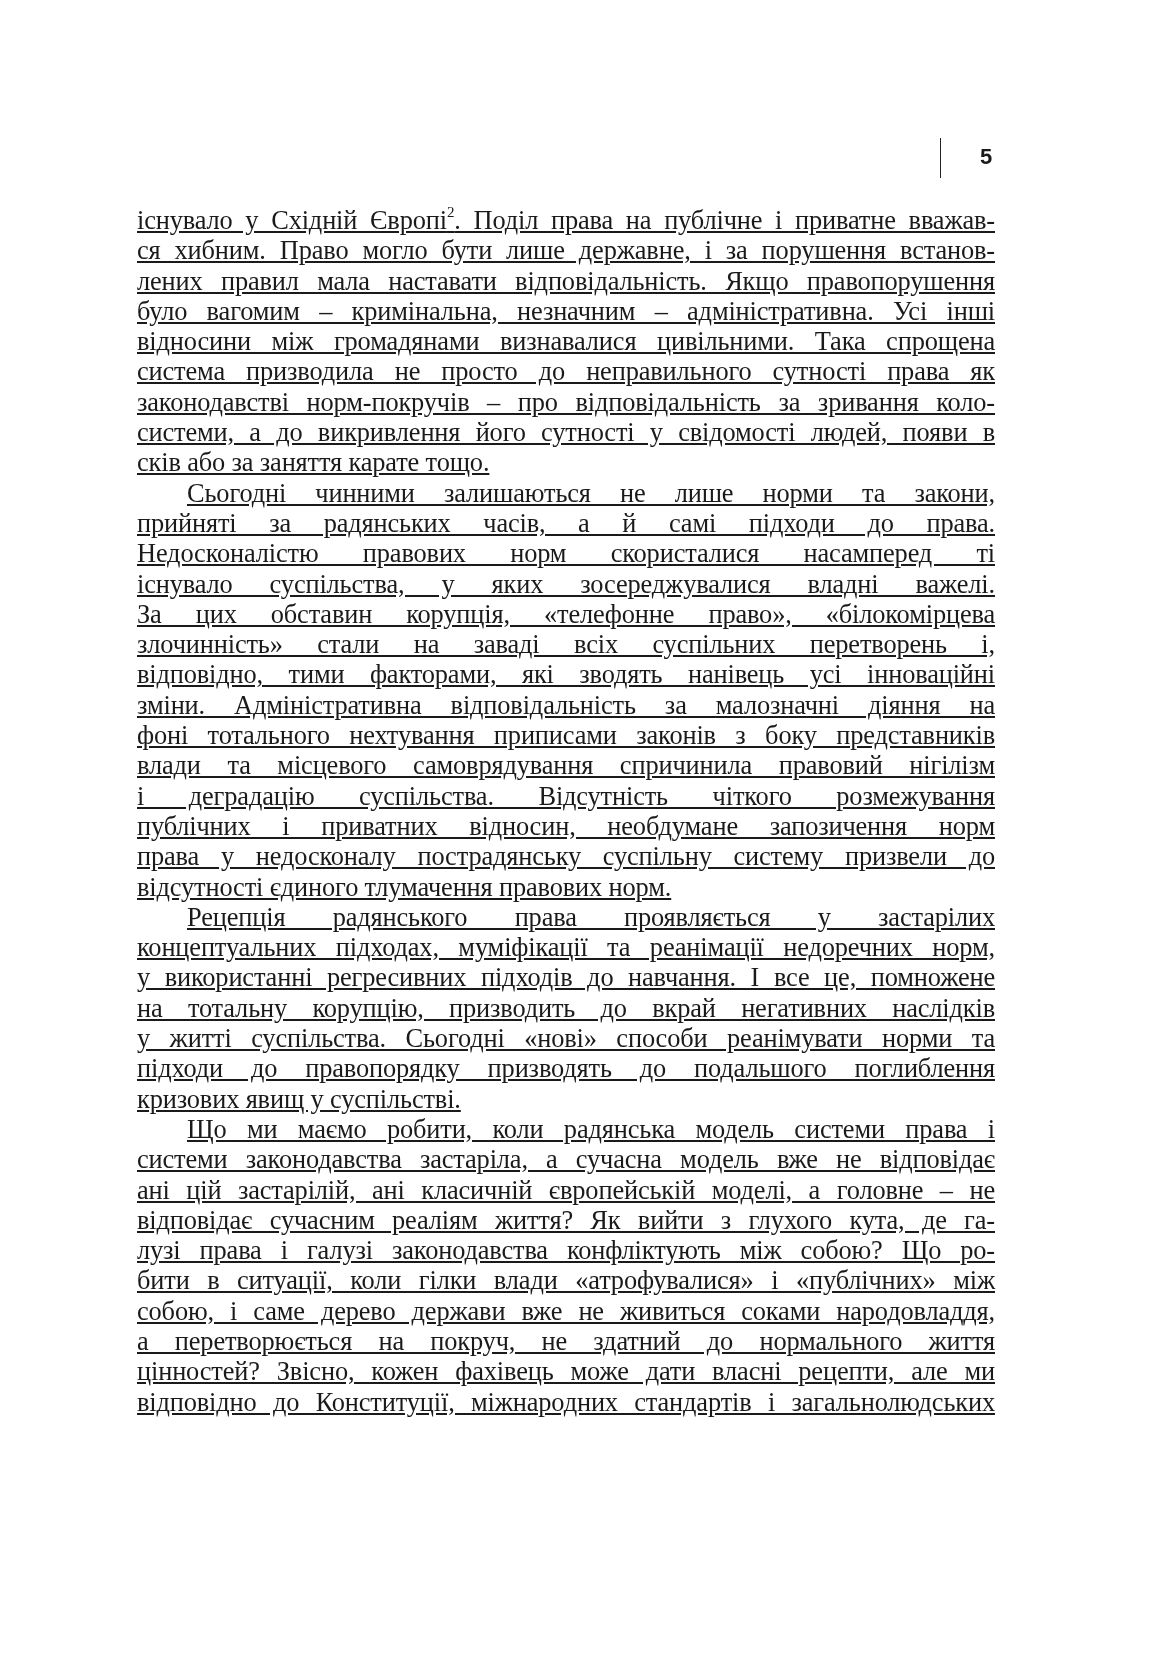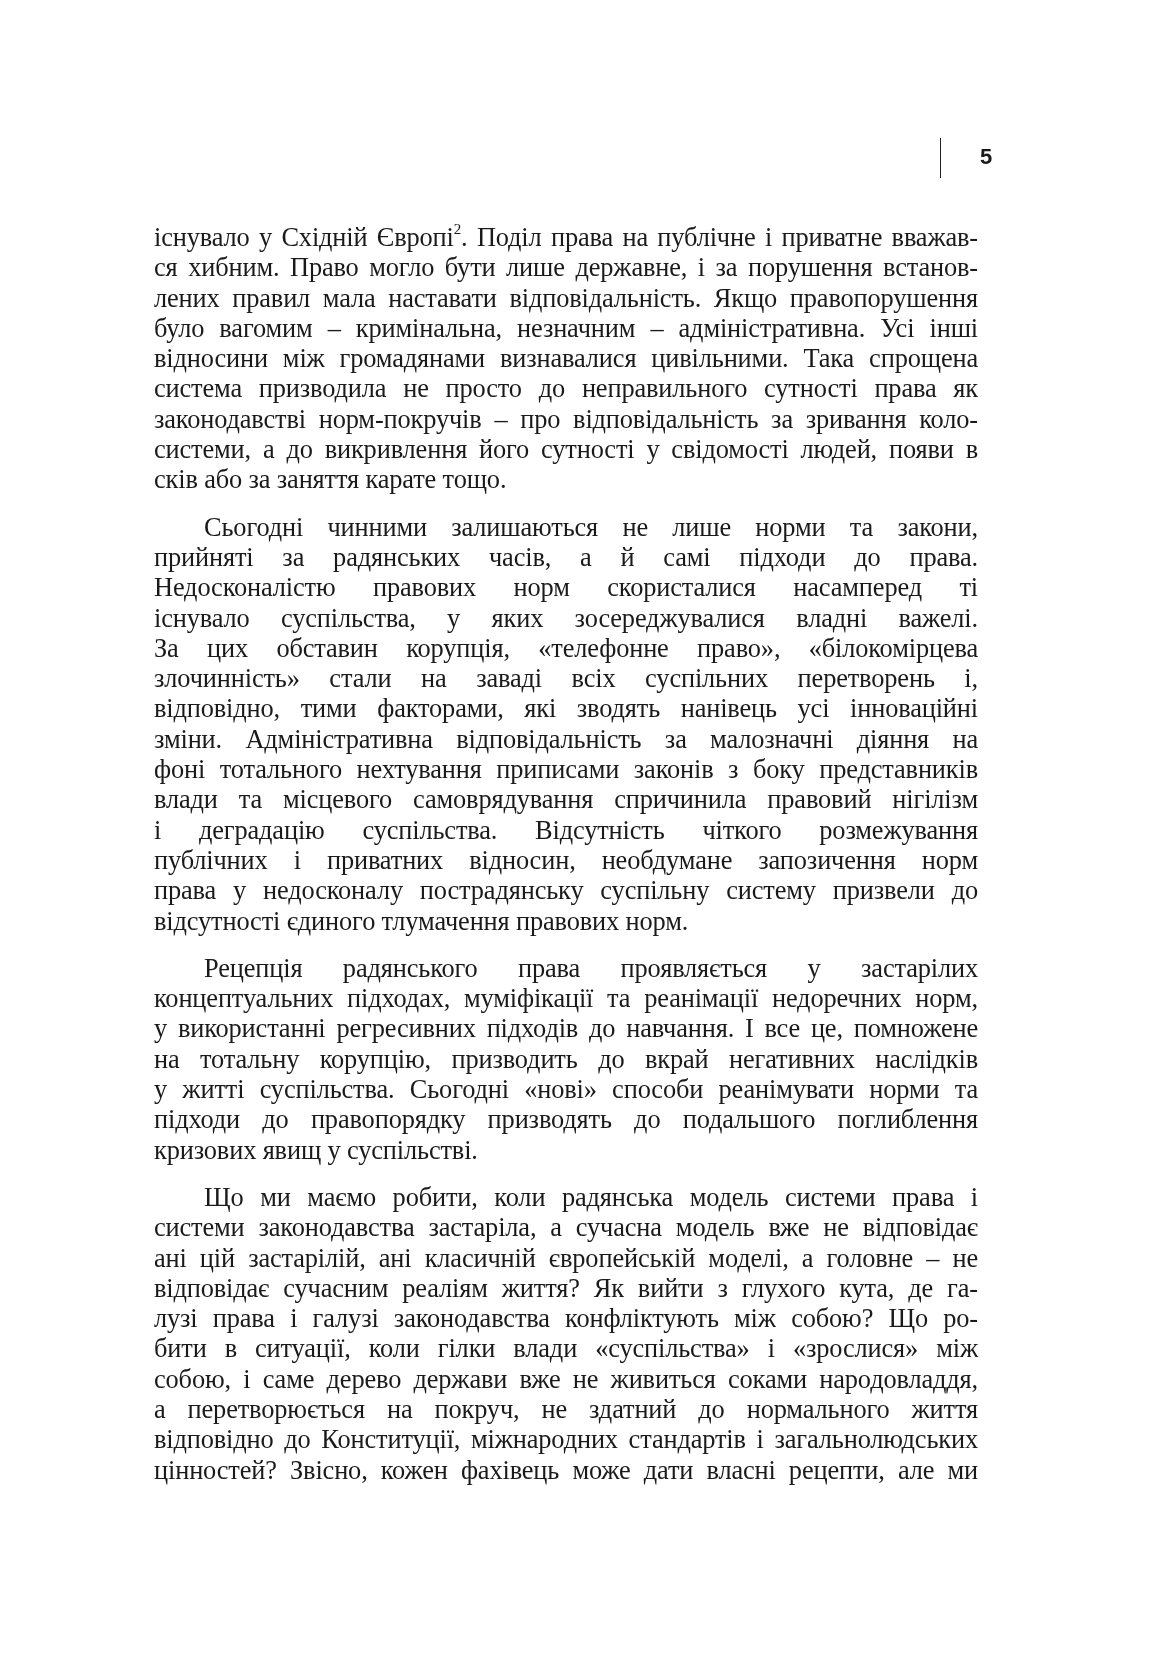--- a/index.html
+++ b/index.html
@@ -44,21 +44,22 @@
       top: 205px;
       width: 858px;
       font-family: "Liberation Serif", serif;
       font-size: 26.4px;
       line-height: 30.3px;
       text-align: justify;
       hyphens: manual;
       letter-spacing: -0.15px;
     }
     .body-text p {
-      margin: 17px;
+      margin: 0;
+      text-decoration: underline;
     }
     .line {
       display: block;
       text-align: justify;
       text-align-last: justify;
       white-space: nowrap;
       overflow: visible;
     }
     .line.last {
       text-align-last: left;
@@ -115,19 +116,19 @@
       <span class="line"><span>у житті суспільства. Сьогодні «нові» способи реанімувати норми та</span></span>
       <span class="line"><span>підходи до правопорядку призводять до подальшого поглиблення</span></span>
       <span class="line last"><span>кризових явищ у суспільстві.</span></span>
     </p>
     <p>
       <span class="line" style="text-indent: 50px;"><span>Що ми маємо робити, коли радянська модель системи права і</span></span>
       <span class="line"><span>системи законодавства застаріла, а сучасна модель вже не відповідає</span></span>
       <span class="line"><span>ані цій застарілій, ані класичній європейській моделі, а головне – не</span></span>
       <span class="line"><span>відповідає сучасним реаліям життя? Як вийти з глухого кута, де га-</span></span>
       <span class="line"><span>лузі права і галузі законодавства конфліктують між собою? Що ро-</span></span>
-      <span class="line"><span>бити в ситуації, коли гілки влади «суспільства» і «зрослися» між</span></span>
+      <span class="line"><span>бити в ситуації, коли гілки влади «атрофувалися» і «публічних» між</span></span>
       <span class="line"><span>собою, і саме дерево держави вже не живиться соками народовладдя,</span></span>
       <span class="line"><span>а перетворюється на покруч, не здатний до нормального життя</span></span>
+      <span class="line"><span>цінностей? Звісно, кожен фахівець може дати власні рецепти, але ми</span></span>
       <span class="line"><span>відповідно до Конституції, міжнародних стандартів і загальнолюдських</span></span>
-      <span class="line"><span>цінностей? Звісно, кожен фахівець може дати власні рецепти, але ми</span></span>
     </p>
   </div>
 
 </body></html>

